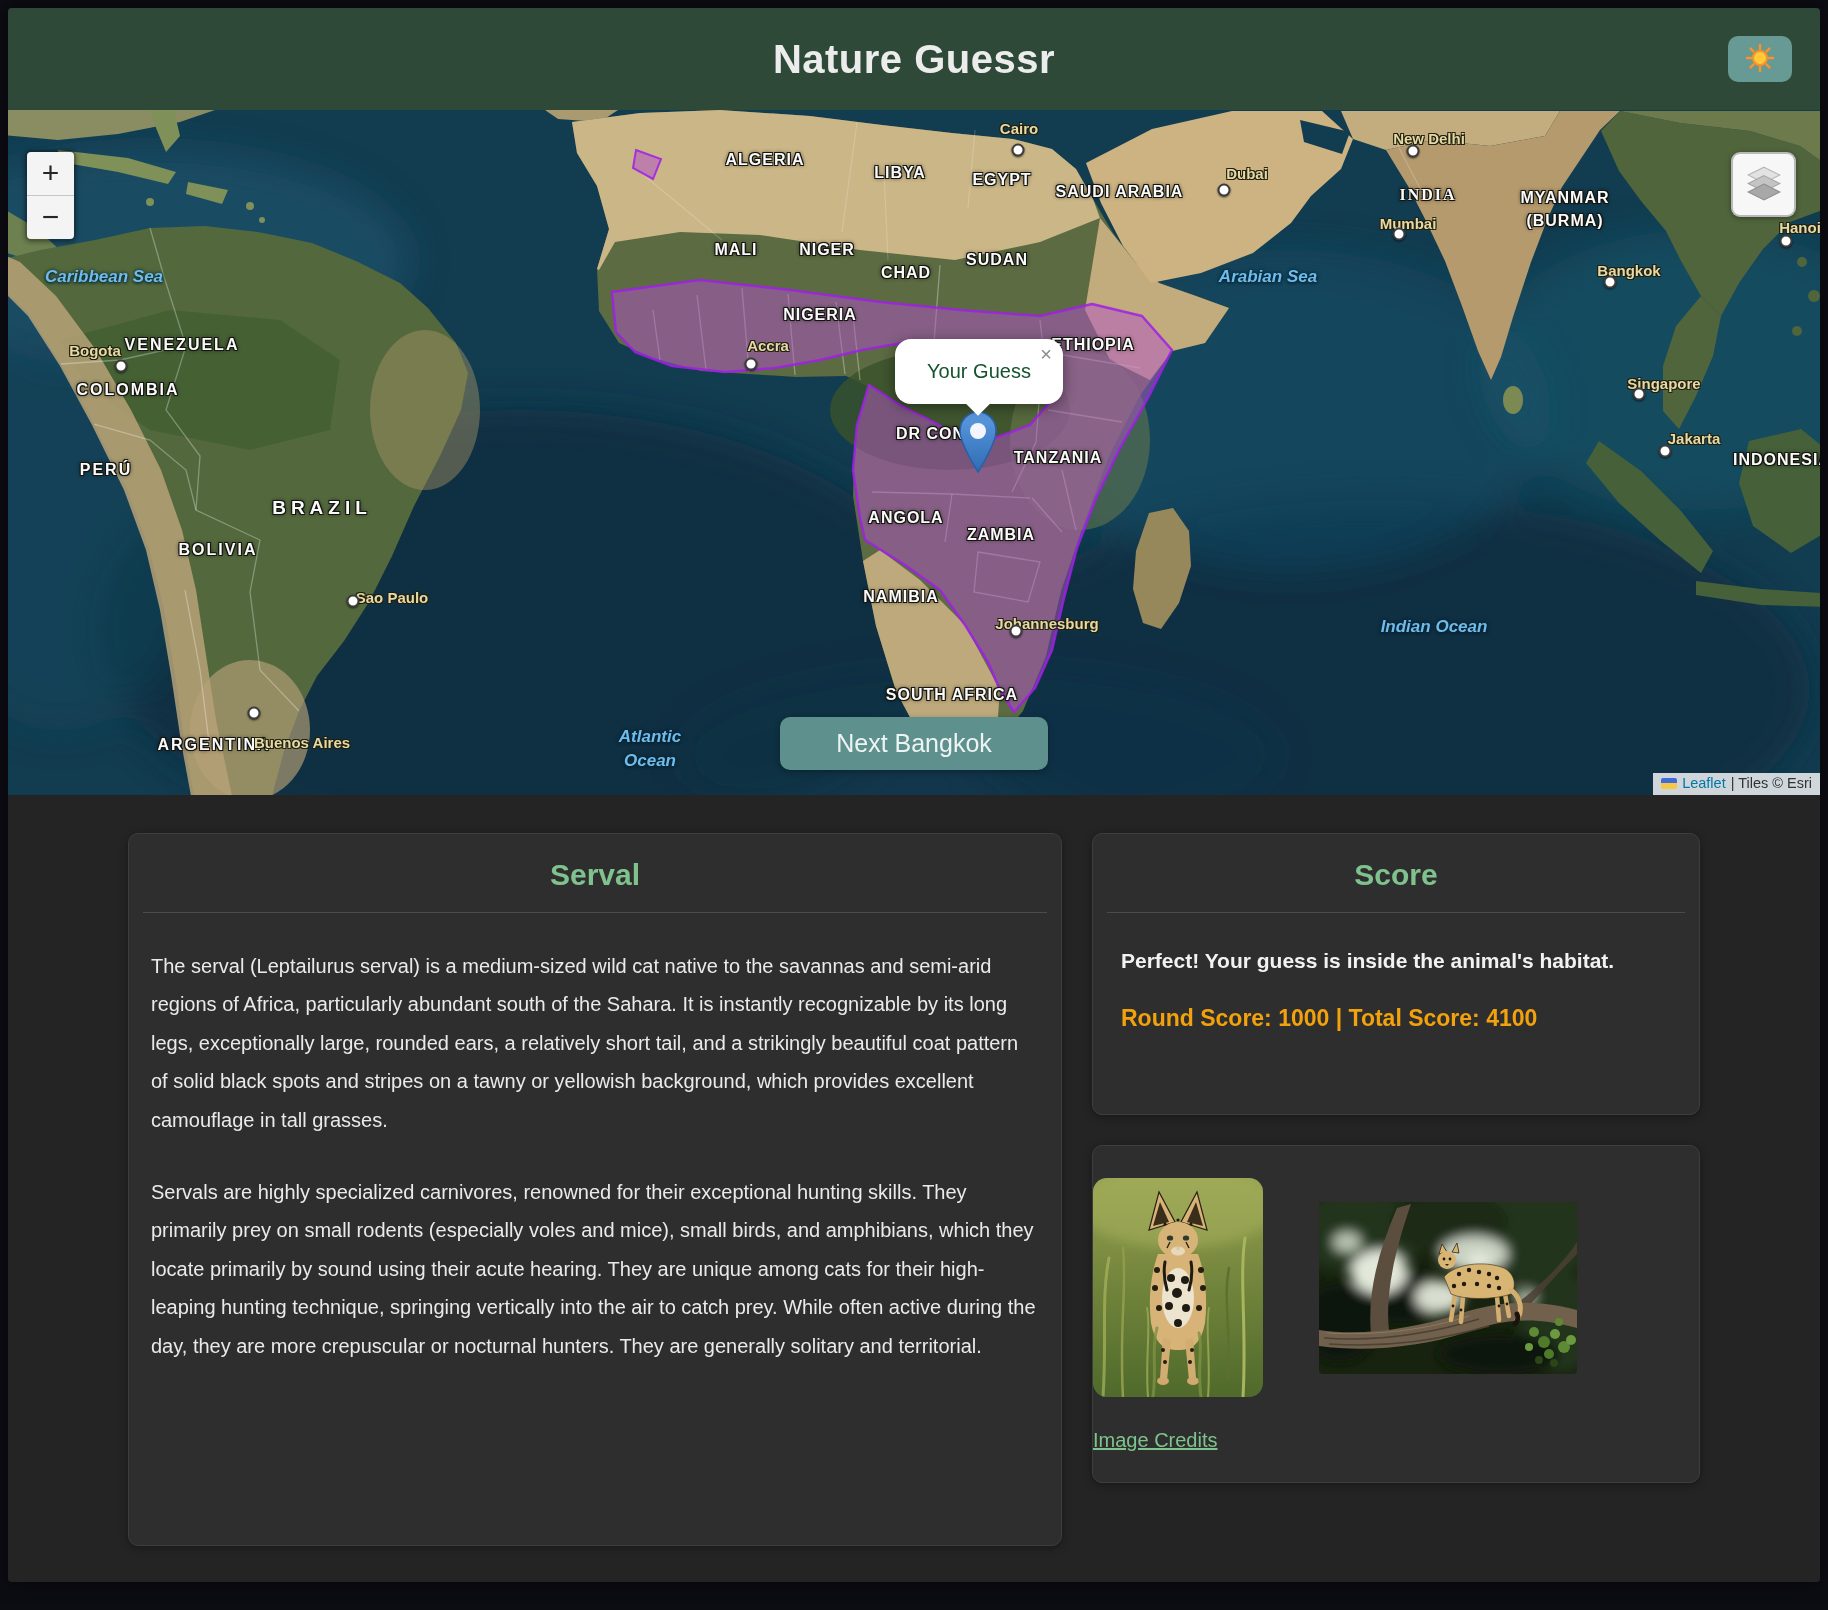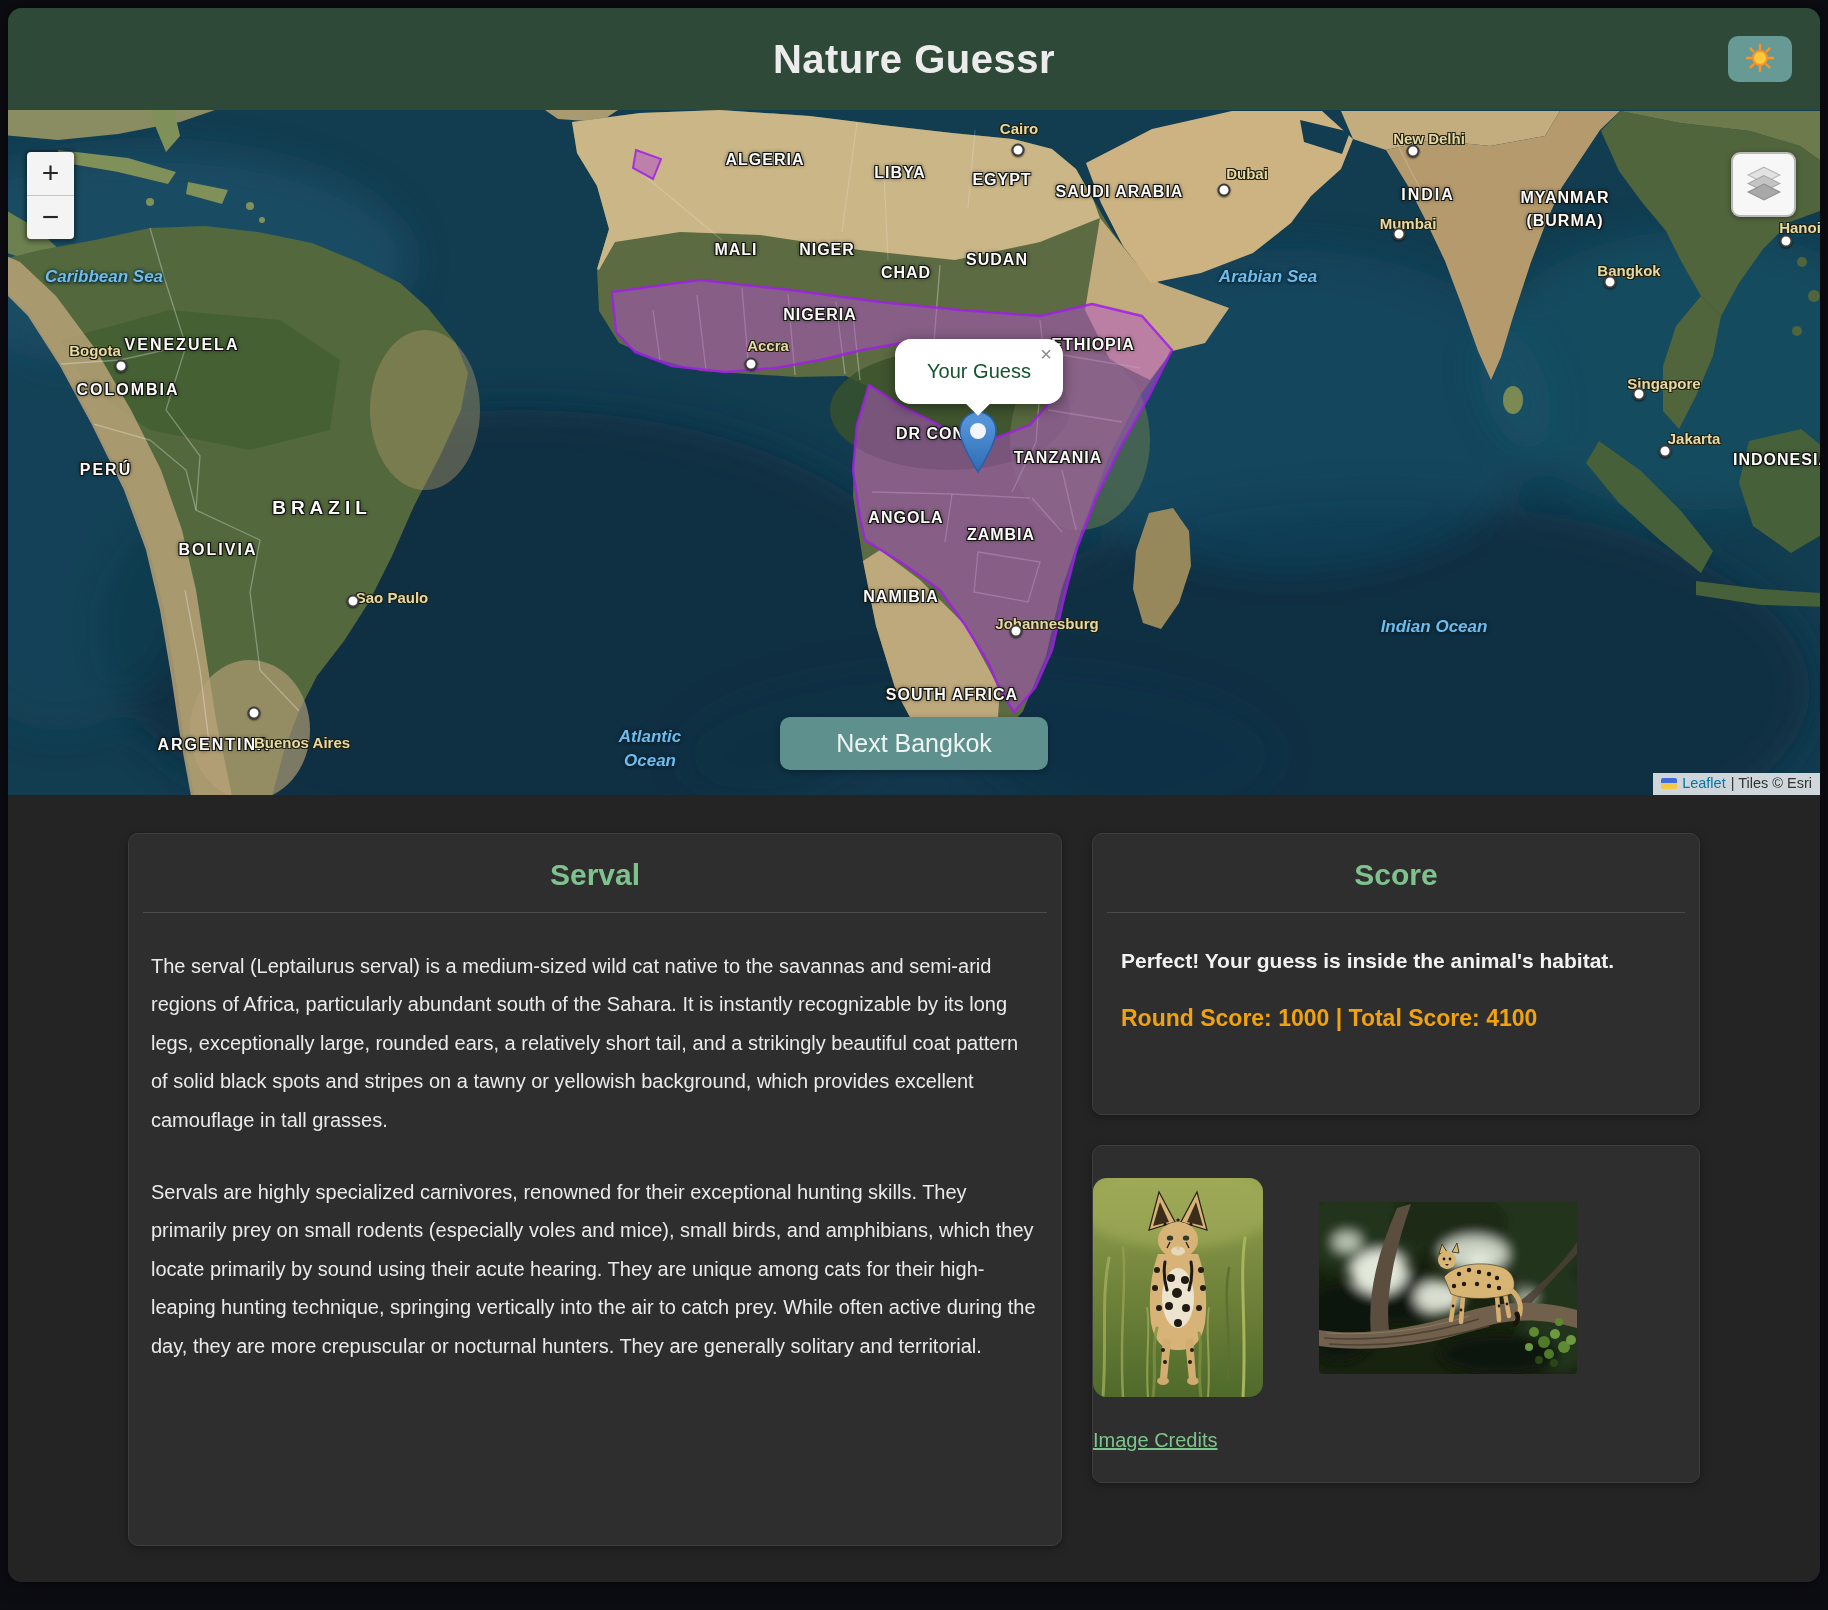--- a/index.html
+++ b/index.html
@@ -1,17 +1,17 @@
 <!DOCTYPE html>
 <html><head>
 <meta charset="utf-8">
 <style>
   html,body{margin:0;padding:0;background:#0c0c13;width:1828px;height:1610px;overflow:hidden;
     font-family:"Liberation Sans",sans-serif;}
-  .card{position:absolute;left:8px;top:8px;width:1812px;height:1574px;border-radius:14px;
+  .card{position:absolute;left:8px;top:8px;width:1812px;height:1574px;border-radius:4px;
     overflow:hidden;background:#242424;box-shadow:0 0 20px rgba(0,0,0,.6);}
   
   header{height:102px;background:#2e4937;position:relative;display:flex;align-items:center;justify-content:center;}
   .app-title{color:#ececec;font-size:40px;font-weight:700;letter-spacing:.5px;margin:0;}
   .theme-toggle{position:absolute;right:28px;top:50%;transform:translateY(-50%);width:64px;height:46px;
     background:#679a94;border:none;border-radius:10px;cursor:pointer;display:grid;place-items:center;}
   
   .map{position:relative;height:685px;overflow:hidden;background:#123c50;}
   .map-inner{position:absolute;left:-8px;top:0;width:1828px;height:685px;}
   .map-inner svg.map-art{position:absolute;left:0;top:0;}
@@ -210,21 +210,21 @@
           <span class="map-label country" style="left: 906px; top: 408px;">ANGOLA</span>
           <span class="map-label country" style="left: 1001px; top: 425px;">ZAMBIA</span>
           <span class="map-label country" style="left: 901px; top: 487px;">NAMIBIA</span>
           <span class="map-label country" style="left: 952px; top: 585px;">SOUTH AFRICA</span>
           <span class="map-label country" style="left: 182px; top: 235px; letter-spacing: 2px;">VENEZUELA</span>
           <span class="map-label country" style="left: 128px; top: 280px; letter-spacing: 2px;">COLOMBIA</span>
           <span class="map-label country" style="left: 106px; top: 360px; letter-spacing: 2px;">PERÚ</span>
           <span class="map-label country" style="left: 322px; top: 398px; font-size: 19px; letter-spacing: 5px;">BRAZIL</span>
           <span class="map-label country" style="left: 218px; top: 440px; letter-spacing: 2px;">BOLIVIA</span>
           <span class="map-label country" style="left: 214px; top: 635px; letter-spacing: 2px;">ARGENTINA</span>
-          <span class="map-label country" style="left: 1428px; top: 85px; letter-spacing: 2px;">INDIA</span>
+          <span class="map-label country" style="left: 1428px; top: 85px; letter-spacing: 2px; font-family: Liberation Serif, serif;">INDIA</span>
           <span class="map-label country" style="left: 1565px; top: 88px;">MYANMAR</span>
           <span class="map-label country" style="left: 1565px; top: 111px;">(BURMA)</span>
           <span class="map-label country" style="left: 1782px; top: 350px;">INDONESIA</span>
           <span class="map-label city" style="left: 95px; top: 240px;">Bogota</span>
           <span class="map-label city" style="left: 768px; top: 235px;">Accra</span>
           <span class="map-label city" style="left: 392px; top: 487px;">Sao Paulo</span>
           <span class="map-label city" style="left: 302px; top: 588px; margin-top: 44px;">Buenos Aires</span>
           <span class="map-label city" style="left: 1047px; top: 513px;">Johannesburg</span>
           <span class="map-label city" style="left: 1247px; top: 63px;">Dubai</span>
           <span class="map-label city" style="left: 1429px; top: 28px;">New Delhi</span>

